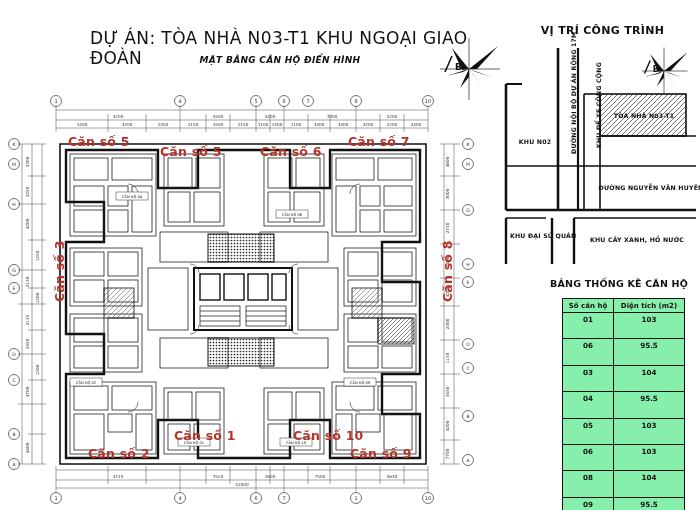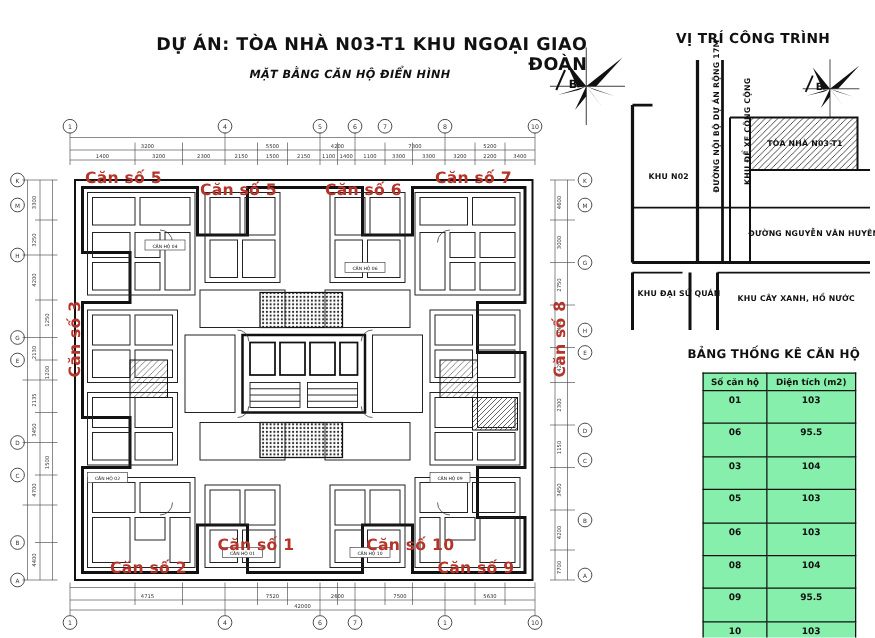--- a/index.html
+++ b/index.html
@@ -8,21 +8,21 @@
     background:#ffffff;
     font-family:"DejaVu Sans","Liberation Sans",sans-serif;
     position:relative;overflow:hidden;
     color:#1a1a1a;
   }
   .page{position:absolute;inset:0;}
 
   
   .title-main{
     position:absolute;left:90px;top:28px;width:380px;
-    text-align:right;font-size:14px;font-weight:bold;
+    text-align:left;font-size:17px;font-weight:normal;
     letter-spacing:.4px;color:#111;
   }
   .title-sub{
     position:absolute;left:90px;top:55px;width:380px;
     text-align:center;font-size:9px;font-weight:bold;
     letter-spacing:.3px;color:#111;font-style:italic;
   }
   .loc-title{
     position:absolute;left:510px;top:24px;width:185px;
     text-align:center;font-size:11px;font-weight:bold;
@@ -590,20 +590,24 @@
       </tr>
       <tr>
         <td>06</td>
         <td>95.5</td>
       </tr>
       <tr>
         <td>03</td>
         <td>104</td>
       </tr>
       <tr>
+        <td>04</td>
+        <td>95.5</td>
+      </tr>
+      <tr>
         <td>05</td>
         <td>103</td>
       </tr>
       <tr>
         <td>06</td>
         <td>103</td>
       </tr>
       <tr>
         <td>08</td>
         <td>104</td>

